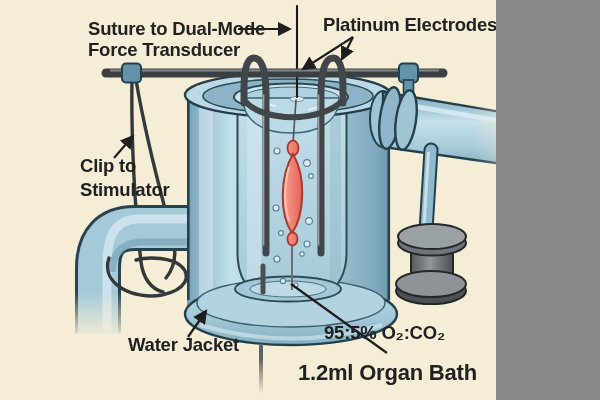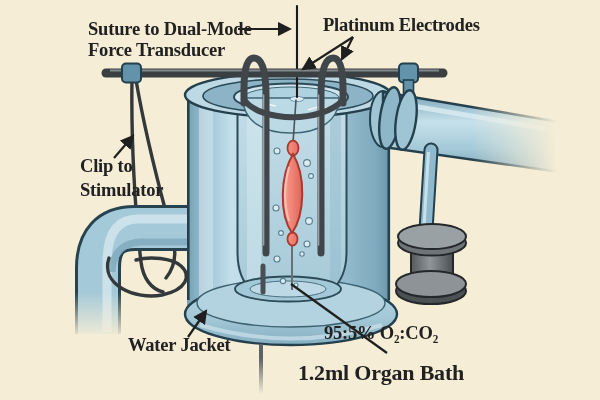--- a/index.html
+++ b/index.html
@@ -1,19 +1,19 @@
 <!DOCTYPE html>
 <html style="--background: #f5edd6; --glass-blue-light: #c6e1ea; --glass-blue: #a4c9d8; --glass-blue-dark: #7fa9bd; --outline: #24404c; --metal-gray: #474c50; --tissue-red: #ef8076; --label-ink: #212121;"><head>
 <meta charset="utf-8">
 <style>
   html,body{margin:0;padding:0;background:#888;}
   .stage{
-    position:relative;width:600px;height:400px;overflow:hidden;
+    position:relative;width:496px;height:400px;overflow:hidden;
     background:var(--background,#f5edd6);
-    font-family:Liberation Serif, serif;
+    font-family:Liberation Sans, sans-serif;
     text-align:right;
   }
   .stage svg{position:absolute;inset:0;display:block;}
   text.lbl{
     fill:var(--label-ink,#212121);
     font-weight:700;font-size:18.5px;letter-spacing:-0.2px;
   }
   text.lbl-big{
     fill:var(--label-ink,#212121);
     font-weight:700;font-size:22px;letter-spacing:-0.2px;

